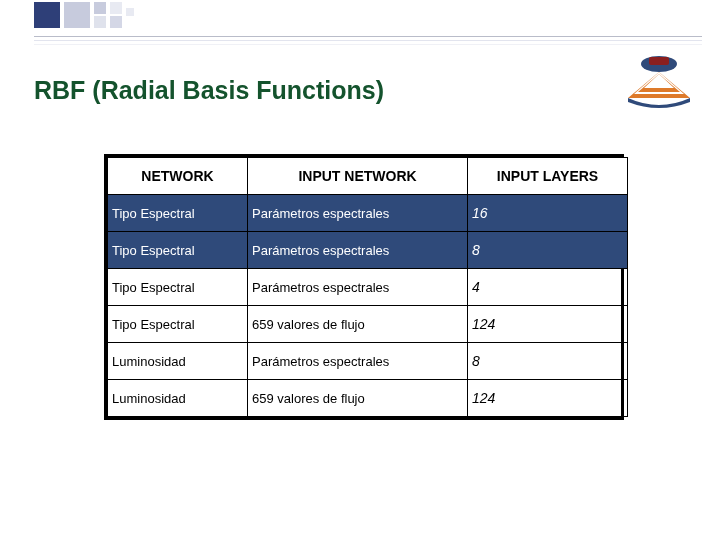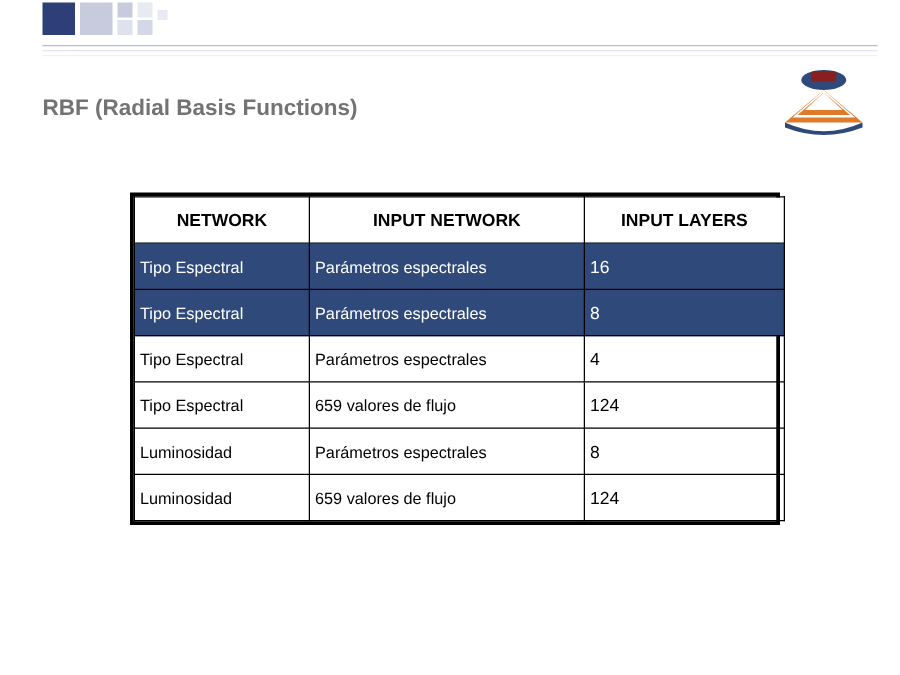--- a/index.html
+++ b/index.html
@@ -35,22 +35,22 @@
   }
   .topbar .line.l1 { top: 36px; }
   .topbar .line.l2 { top: 40px; background:#e2e4ee; }
   .topbar .line.l3 { top: 44px; background:#f0f1f6; }
 
   .title {
     position: absolute;
     top: 76px;
     left: 34px;
     font-weight: bold;
-    font-size: 18px;
-    color: #737373;
+    font-size: 25px;
+    color: #14532d;
     text-align: center;
   }
 
   
   .logo {
     position: absolute;
     top: 54px;
     right: 24px;
     width: 74px;
     height: 56px;
@@ -87,21 +87,21 @@
     padding: 10px 4px;
   }
   col.c1 { width: 140px; }
   col.c2 { width: 220px; }
   col.c3 { width: 160px; }
   tr.hl td {
     background: #2f4a7a;
     color: #ffffff;
   }
   tr.hl td.num { font-weight: normal; }
-  td.num { font-size: 14px; }
+  td.num { font-size: 14px; font-style: italic; }
 </style>
 </head>
 <body>
 
 <div class="slide">
 
   <div class="topbar">
     <div class="sq big1"></div>
     <div class="sq big2"></div>
     <div class="sq s1"></div>

